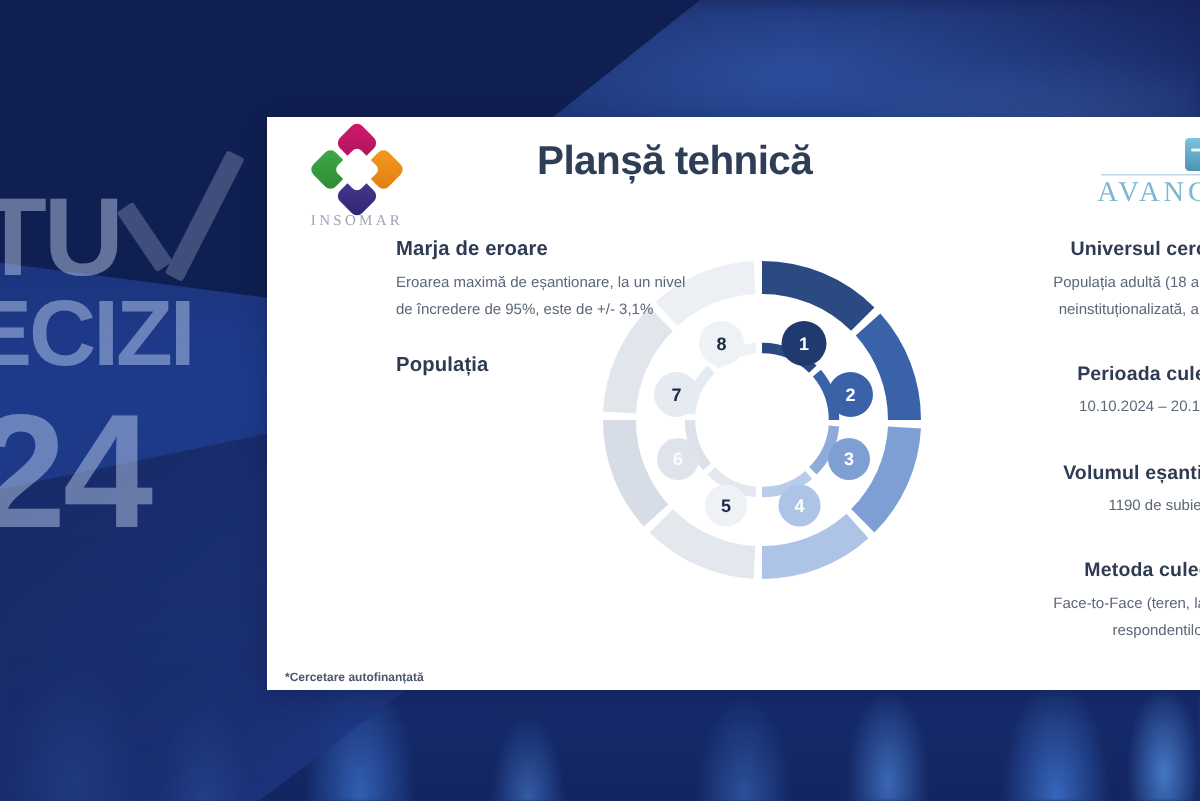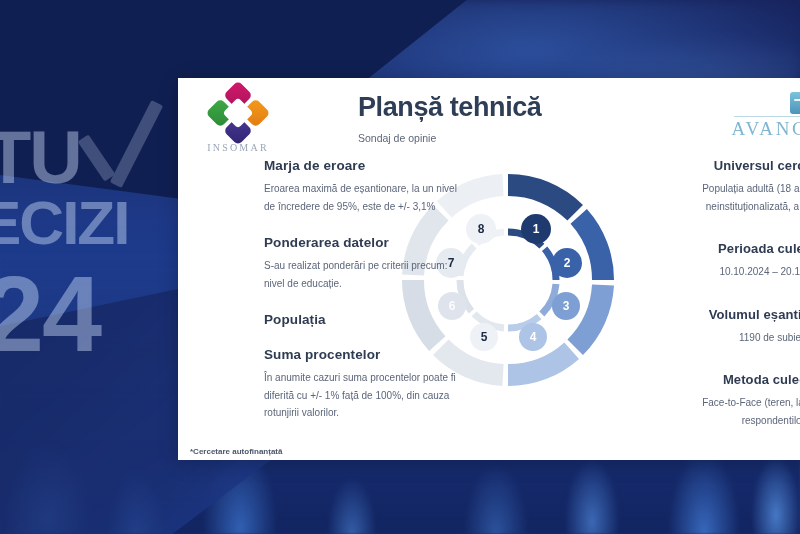--- a/index.html
+++ b/index.html
@@ -231,21 +231,20 @@
     </div>
 
     <div class="logo-avangarde">
       <div class="av-mark"></div>
       <div class="av-rule"></div>
       <div class="av-word">AVANGARDE</div>
     </div>
 
     <div class="center">
       <div class="main-title">Planșă tehnică</div>
-      <div class="subtitle">Sondaj de opinie</div>
     </div>
 
     <div class="donut-wrap">
       <div class="ring ring-outer">
         <svg viewBox="0 0 224 224">
           <g fill="none" stroke-width="22">
             <path d="M112 17 A95 95 0 0 1 179.2 44.8" stroke="#2b4a81"></path>
             <path d="M182.7 48.3 A95 95 0 0 1 207 112" stroke="#3a62a8"></path>
             <path d="M207 117 A95 95 0 0 1 179.2 179.2" stroke="#7d9fd3"></path>
             <path d="M175.7 182.7 A95 95 0 0 1 112 207" stroke="#adc4e6"></path>
@@ -280,29 +279,21 @@
       <div class="bubble bub-7">7</div>
       <div class="bubble bub-8">8</div>
     </div>
 
     <div class="col col-left">
       <div class="block">
         <div class="blk-title">Marja de eroare</div>
         <div class="blk-body">Eroarea maximă de eșantionare, la un nivel de încredere de 95%, este de +/- 3,1%</div>
       </div>
       <div class="block">
-        <div class="blk-title">Ponderarea datelor</div>
-        <div class="blk-body">S-au realizat ponderări pe criterii precum: nivel de educație.</div>
-      </div>
-      <div class="block">
         <div class="blk-title">Populația</div>
-      </div>
-      <div class="block">
-        <div class="blk-title">Suma procentelor</div>
-        <div class="blk-body">În anumite cazuri suma procentelor poate fi diferită cu +/- 1% față de 100%, din cauza rotunjirii valorilor.</div>
       </div>
     </div>
 
     <div class="col col-right">
       <div class="block">
         <div class="blk-title">Universul cercetării</div>
         <div class="blk-body">Populația adultă (18 ani și peste) neinstituționalizată, a României</div>
       </div>
       <div class="block">
         <div class="blk-title">Perioada culegerii</div>

